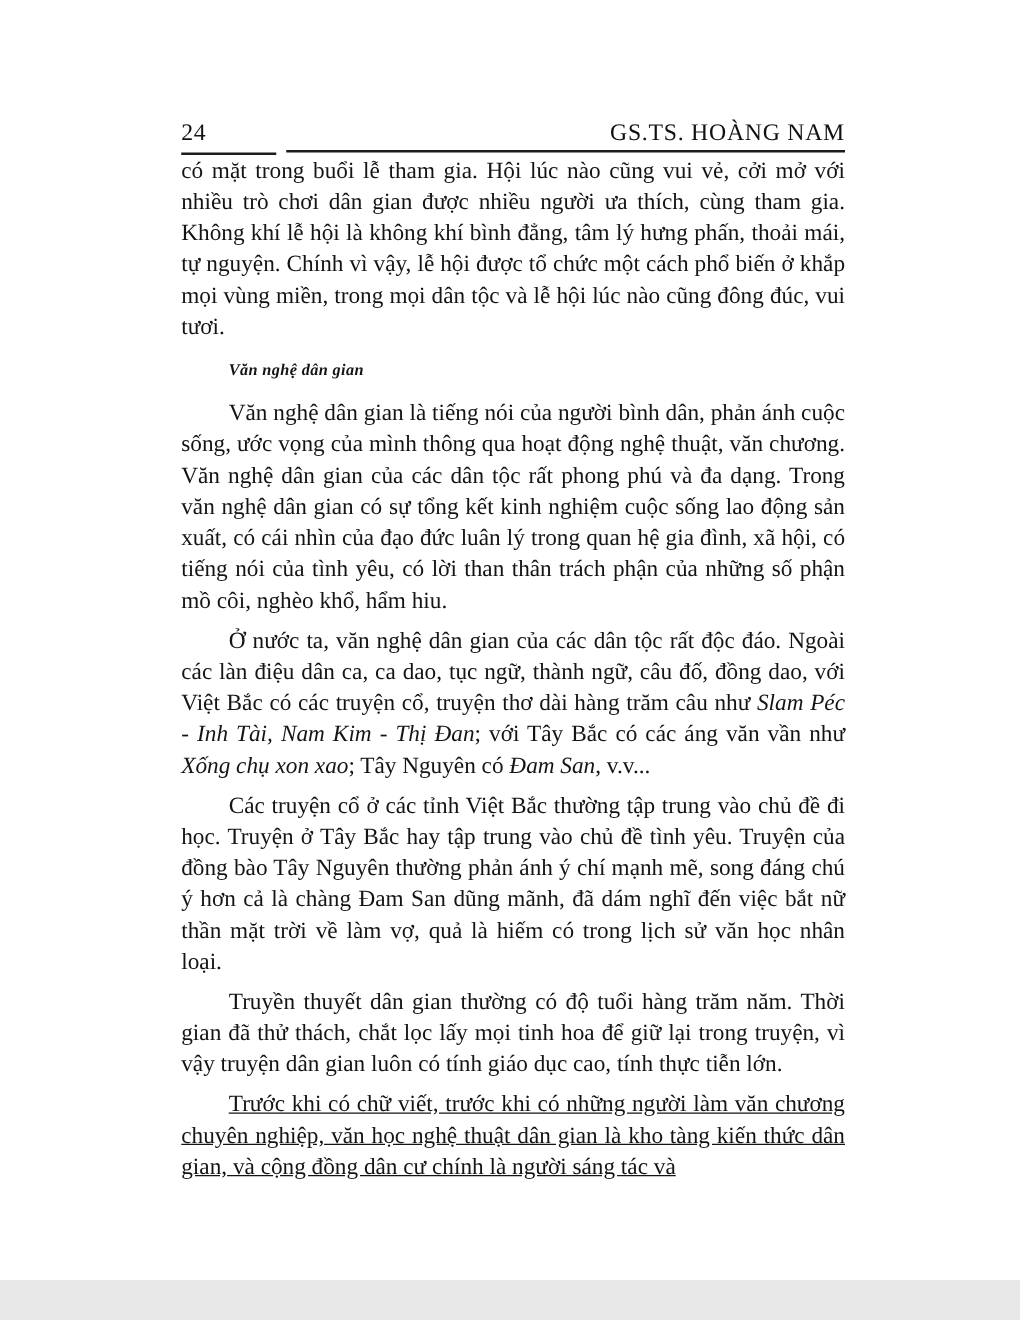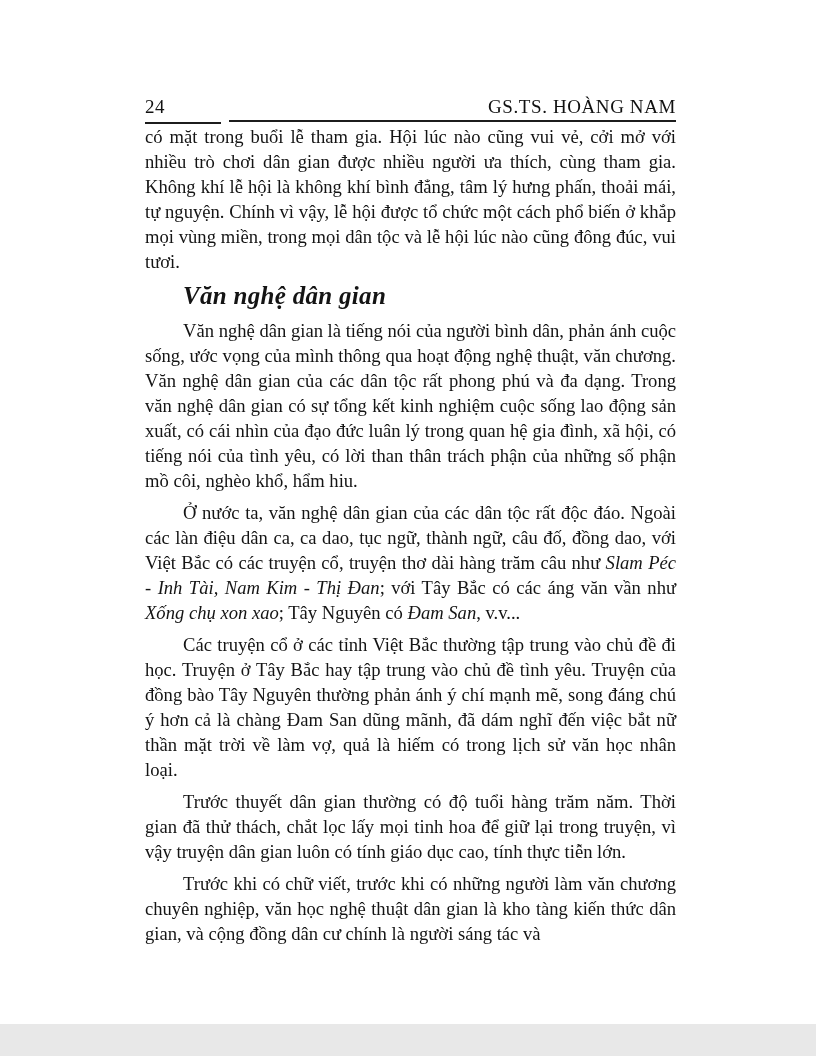--- a/index.html
+++ b/index.html
@@ -65,23 +65,24 @@
   }
   .body-text p {
     margin: 0 0 7px 0;
     text-indent: 38px;
   }
   .body-text p.no-indent {
     text-indent: 0;
   }
   .body-text p:last-child {
     margin-bottom: 0;
+    text-decoration: underline;
   }
   .section-heading {
-    font-size: 25px;
+    font-size: 13px;
     line-height: 25px;
     font-weight: bold;
     font-style: italic;
     text-indent: 38px;
     margin: 9px 0 10px 0;
     letter-spacing: 0.3px;
   }
   .run-italic {
     font-style: italic;
   }
@@ -101,18 +102,18 @@
       <span class="seg-left"></span>
       <span class="seg-right"></span>
     </div>
 
     <div class="body-text" id="body-blocks">
         <p class="no-indent"><span class="run-normal">có mặt trong buổi lễ tham gia. Hội lúc nào cũng vui vẻ, cởi mở với nhiều trò chơi dân gian được nhiều người ưa thích, cùng tham gia. Không khí lễ hội là không khí bình đẳng, tâm lý hưng phấn, thoải mái, tự nguyện. Chính vì vậy, lễ hội được tổ chức một cách phổ biến ở khắp mọi vùng miền, trong mọi dân tộc và lễ hội lúc nào cũng đông đúc, vui tươi.</span></p>
         <h2 class="section-heading">Văn nghệ dân gian</h2>
         <p class=""><span class="run-normal">Văn nghệ dân gian là tiếng nói của người bình dân, phản ánh cuộc sống, ước vọng của mình thông qua hoạt động nghệ thuật, văn chương. Văn nghệ dân gian của các dân tộc rất phong phú và đa dạng. Trong văn nghệ dân gian có sự tổng kết kinh nghiệm cuộc sống lao động sản xuất, có cái nhìn của đạo đức luân lý trong quan hệ gia đình, xã hội, có tiếng nói của tình yêu, có lời than thân trách phận của những số phận mồ côi, nghèo khổ, hẩm hiu.</span></p>
         <p class=""><span class="run-normal">Ở nước ta, văn nghệ dân gian của các dân tộc rất độc đáo. Ngoài các làn điệu dân ca, ca dao, tục ngữ, thành ngữ, câu đố, đồng dao, với Việt Bắc có các truyện cổ, truyện thơ dài hàng trăm câu như </span><span class="run-italic">Slam Péc - Inh Tài, Nam Kim - Thị Đan</span><span class="run-normal">; với Tây Bắc có các áng văn vần như </span><span class="run-italic">Xống chụ xon xao</span><span class="run-normal">; Tây Nguyên có </span><span class="run-italic">Đam San</span><span class="run-normal">, v.v...</span></p>
         <p class=""><span class="run-normal">Các truyện cổ ở các tỉnh Việt Bắc thường tập trung vào chủ đề đi học. Truyện ở Tây Bắc hay tập trung vào chủ đề tình yêu. Truyện của đồng bào Tây Nguyên thường phản ánh ý chí mạnh mẽ, song đáng chú ý hơn cả là chàng Đam San dũng mãnh, đã dám nghĩ đến việc bắt nữ thần mặt trời về làm vợ, quả là hiếm có trong lịch sử văn học nhân loại.</span></p>
-        <p class=""><span class="run-normal">Trước thuyết dân gian thường có độ tuổi hàng trăm năm. Thời gian đã thử thách, chắt lọc lấy mọi tinh hoa để giữ lại trong truyện, vì vậy truyện dân gian luôn có tính giáo dục cao, tính thực tiễn lớn.</span></p>
+        <p class=""><span class="run-normal">Truyền thuyết dân gian thường có độ tuổi hàng trăm năm. Thời gian đã thử thách, chắt lọc lấy mọi tinh hoa để giữ lại trong truyện, vì vậy truyện dân gian luôn có tính giáo dục cao, tính thực tiễn lớn.</span></p>
         <p class=""><span class="run-normal">Trước khi có chữ viết, trước khi có những người làm văn chương chuyên nghiệp, văn học nghệ thuật dân gian là kho tàng kiến thức dân gian, và cộng đồng dân cư chính là người sáng tác và</span></p>
       </div>
 
   </div>
 </div>
 
 </body></html>

